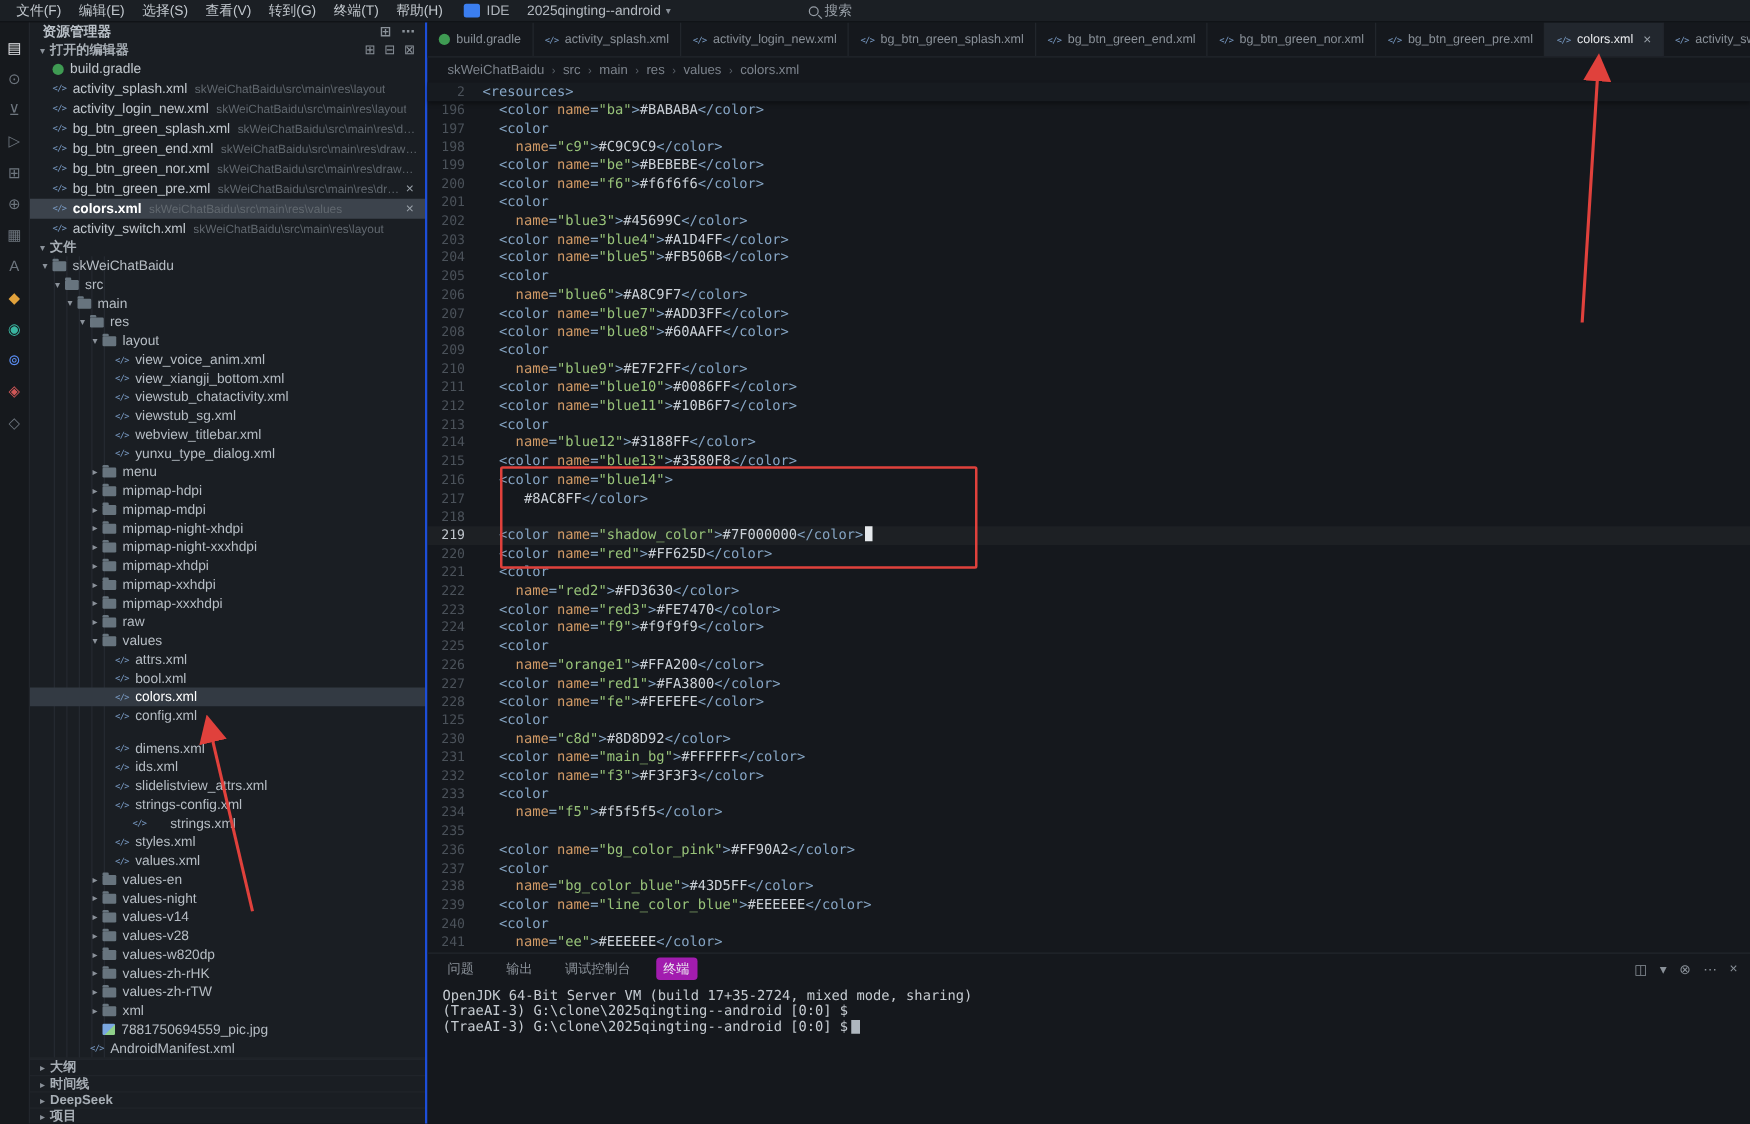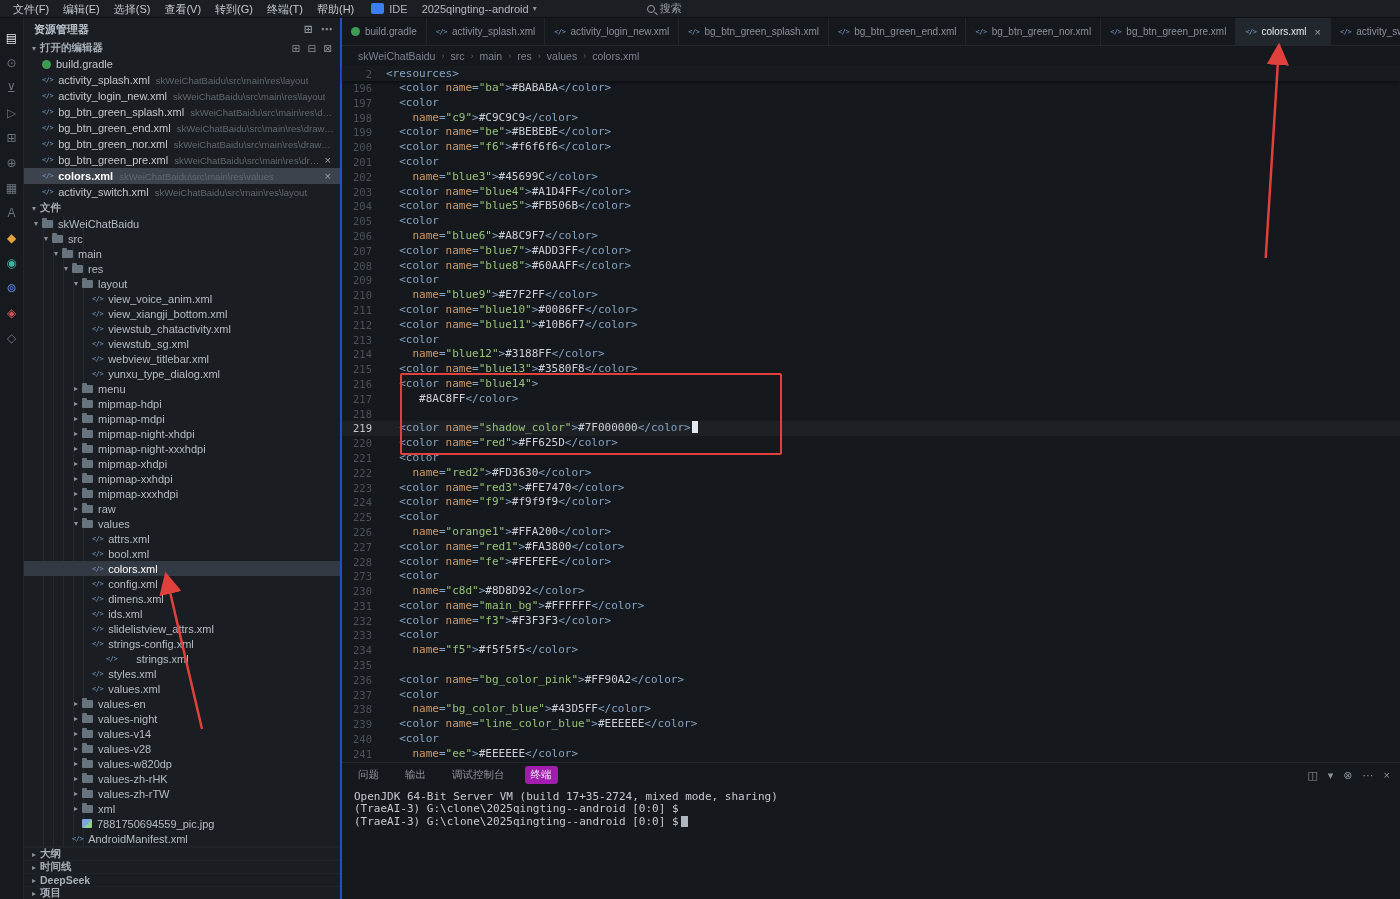--- a/index.html
+++ b/index.html
@@ -325,21 +325,21 @@
           <div class="trow selected" style="padding-left: 56px;">
             <span class="chev"></span>
             <span class="fic xml-ic"></span>
             <span class="tlabel">colors.xml</span>
           </div>
           <div class="trow" style="padding-left: 56px;">
             <span class="chev"></span>
             <span class="fic xml-ic"></span>
             <span class="tlabel">config.xml</span>
           </div>
-          <div class="trow" style="padding-left: 56px;">
+          <div class="trow" style="padding-left: 56px; margin-top: 11px;">
             <span class="chev"></span>
             <span class="fic xml-ic"></span>
             <span class="tlabel">dimens.xml</span>
           </div>
           <div class="trow" style="padding-left: 56px;">
             <span class="chev"></span>
             <span class="fic xml-ic"></span>
             <span class="tlabel">ids.xml</span>
           </div>
           <div class="trow" style="padding-left: 56px;">
@@ -622,21 +622,21 @@
           </div>
           <div class="cline">
             <span class="gut">227</span>
             <span class="ctext"><span class="tg">  &lt;color</span><span class="at"> name</span><span class="tg">=</span><span class="st">"red1"</span><span class="tg">&gt;</span><span class="tx">#FA3800</span><span class="tg">&lt;/color&gt;</span></span>
           </div>
           <div class="cline">
             <span class="gut">228</span>
             <span class="ctext"><span class="tg">  &lt;color</span><span class="at"> name</span><span class="tg">=</span><span class="st">"fe"</span><span class="tg">&gt;</span><span class="tx">#FEFEFE</span><span class="tg">&lt;/color&gt;</span></span>
           </div>
           <div class="cline">
-            <span class="gut">273</span>
+            <span class="gut">125</span>
             <span class="ctext"><span class="tg">  &lt;color</span></span>
           </div>
           <div class="cline">
             <span class="gut">230</span>
             <span class="ctext"><span class="at">    name</span><span class="tg">=</span><span class="st">"c8d"</span><span class="tg">&gt;</span><span class="tx">#8D8D92</span><span class="tg">&lt;/color&gt;</span></span>
           </div>
           <div class="cline">
             <span class="gut">231</span>
             <span class="ctext"><span class="tg">  &lt;color</span><span class="at"> name</span><span class="tg">=</span><span class="st">"main_bg"</span><span class="tg">&gt;</span><span class="tx">#FFFFFF</span><span class="tg">&lt;/color&gt;</span></span>
           </div>

